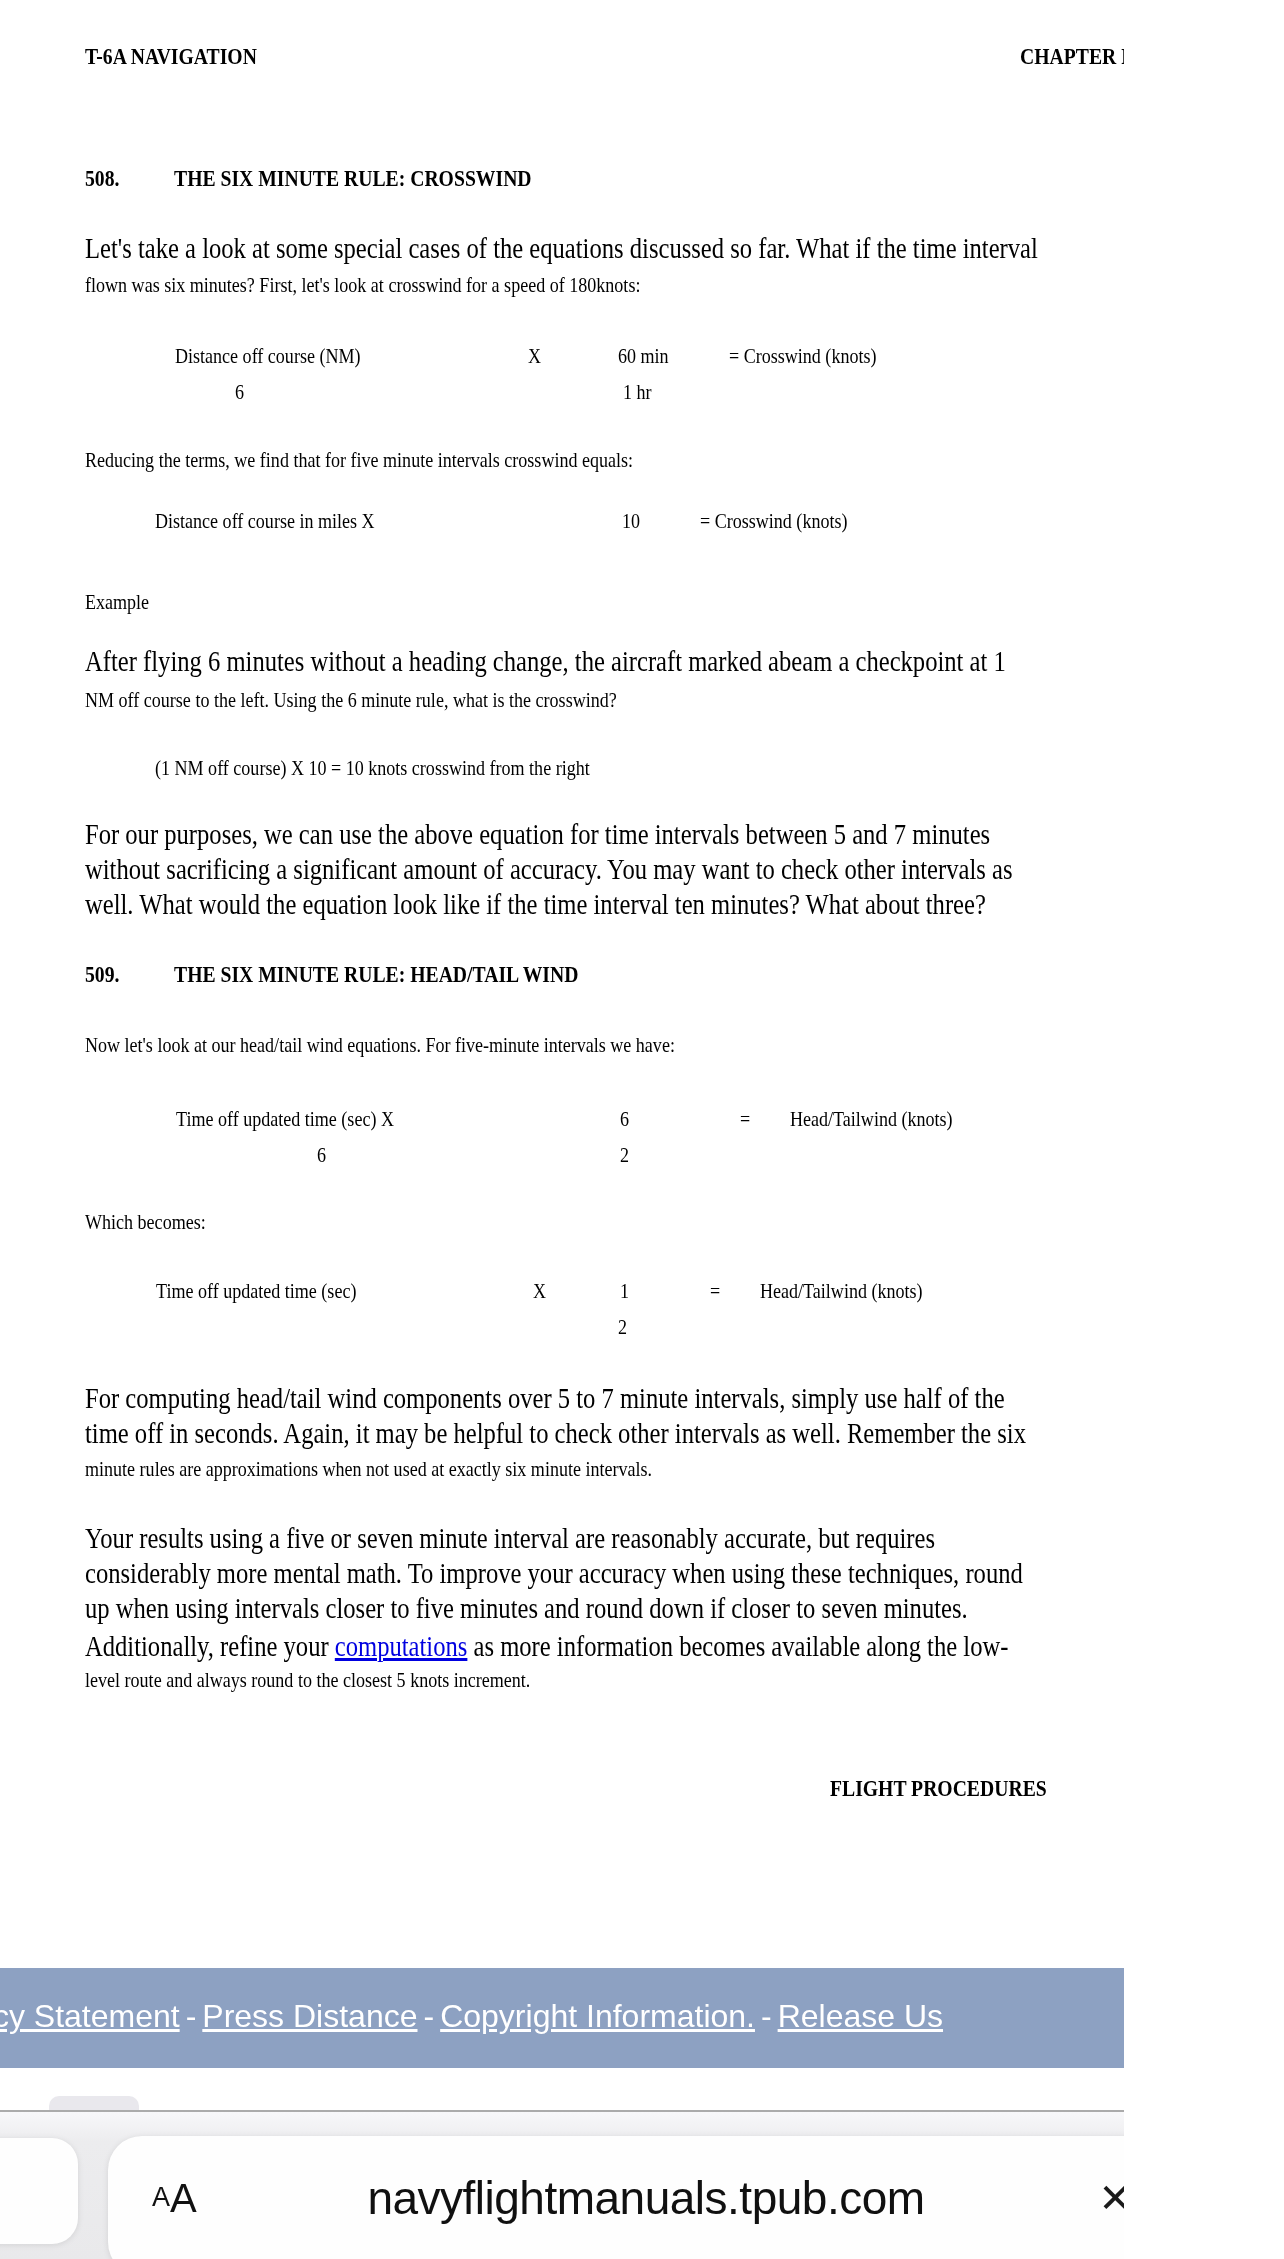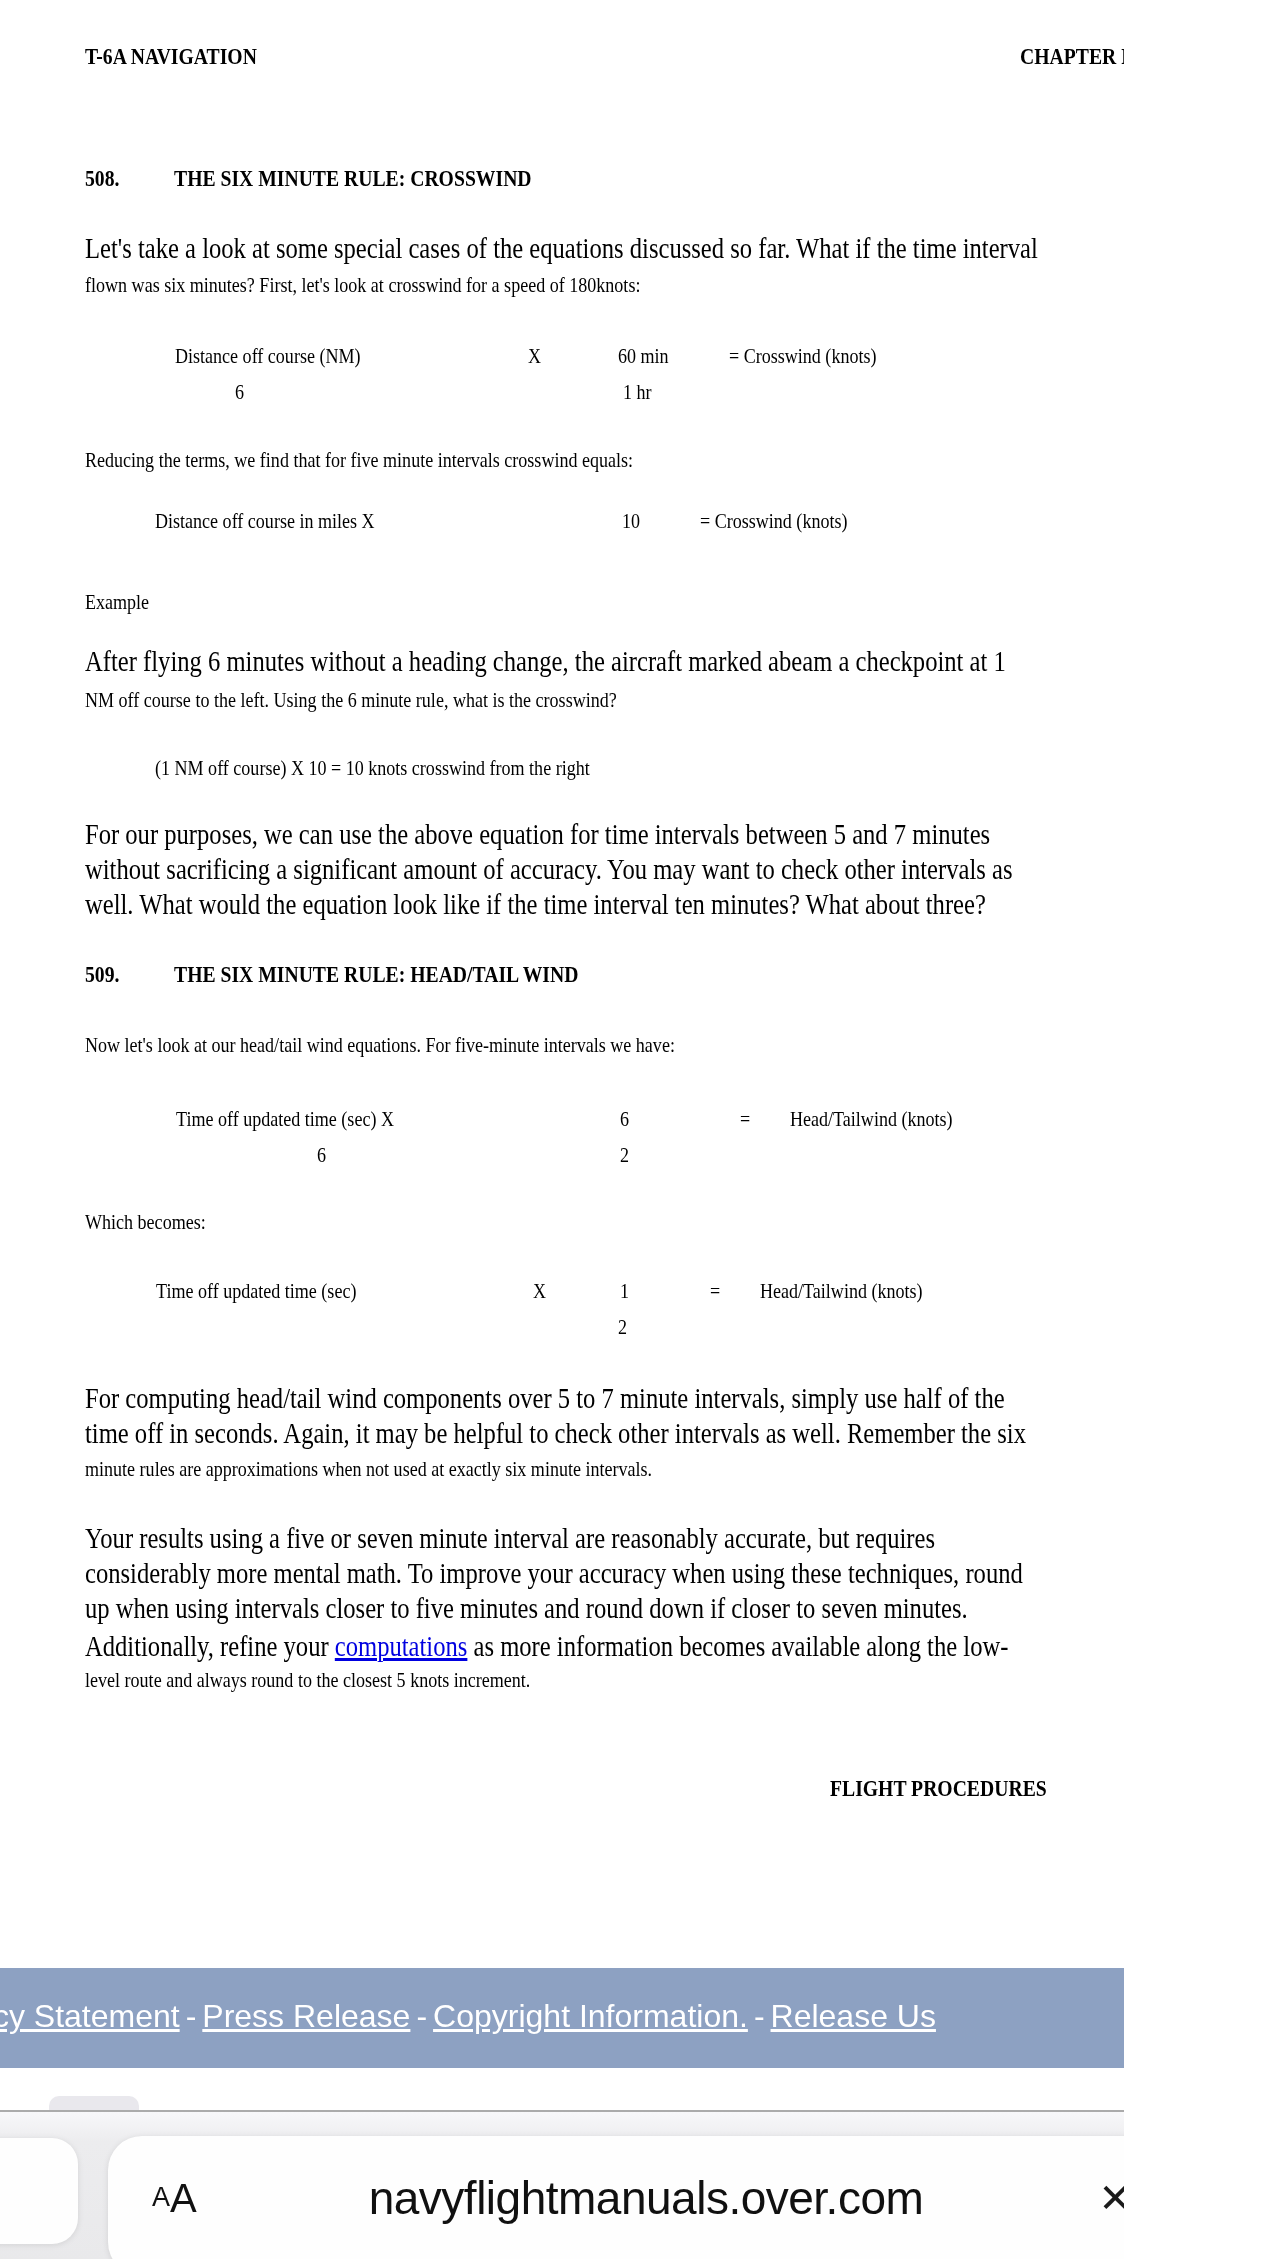--- a/index.html
+++ b/index.html
@@ -119,33 +119,33 @@
       <span>Additionally, refine your </span><span class="doclink">computations</span><span> as more information becomes available along the low-</span>
     </div>
     <div class="line t-small" style="left:85px;top:1666px;">level route and always round to the closest 5 knots increment.</div>
 
     <div class="line t-head" style="left:830px;top:1774px;">FLIGHT PROCEDURES</div>
     <div class="line t-head" style="left:1184px;top:1774px;">5-25</div>
   </div>
 
   <div class="site-footer">
     <div class="links">
-      <a>Privacy Statement</a><span class="sep">-</span><a>Press Release</a><span class="sep">-</span><a>Copyright Information.</a><span class="sep">-</span><a>Release Us</a>
+      <a>Privacy Statement</a><span class="sep">-</span><a>Press Distance</a><span class="sep">-</span><a>Copyright Information.</a><span class="sep">-</span><a>Release Us</a>
     </div>
   </div>
 
   <div class="tab-corner"></div>
   <div class="bar-divider"></div>
 
   <div class="browser-bar">
     <div class="pill left-pill"></div>
 
     <div class="pill main-pill">
       <div class="aa-btn">
         <span class="aa-small">A</span>
           <span class="aa-big">A</span>
       </div>
-      <div class="url-text">navyflightmanuals.over.com</div>
+      <div class="url-text">navyflightmanuals.tpub.com</div>
       <div class="close-btn">✕</div>
     </div>
   </div>
 
 </div>
 
 </body></html>

